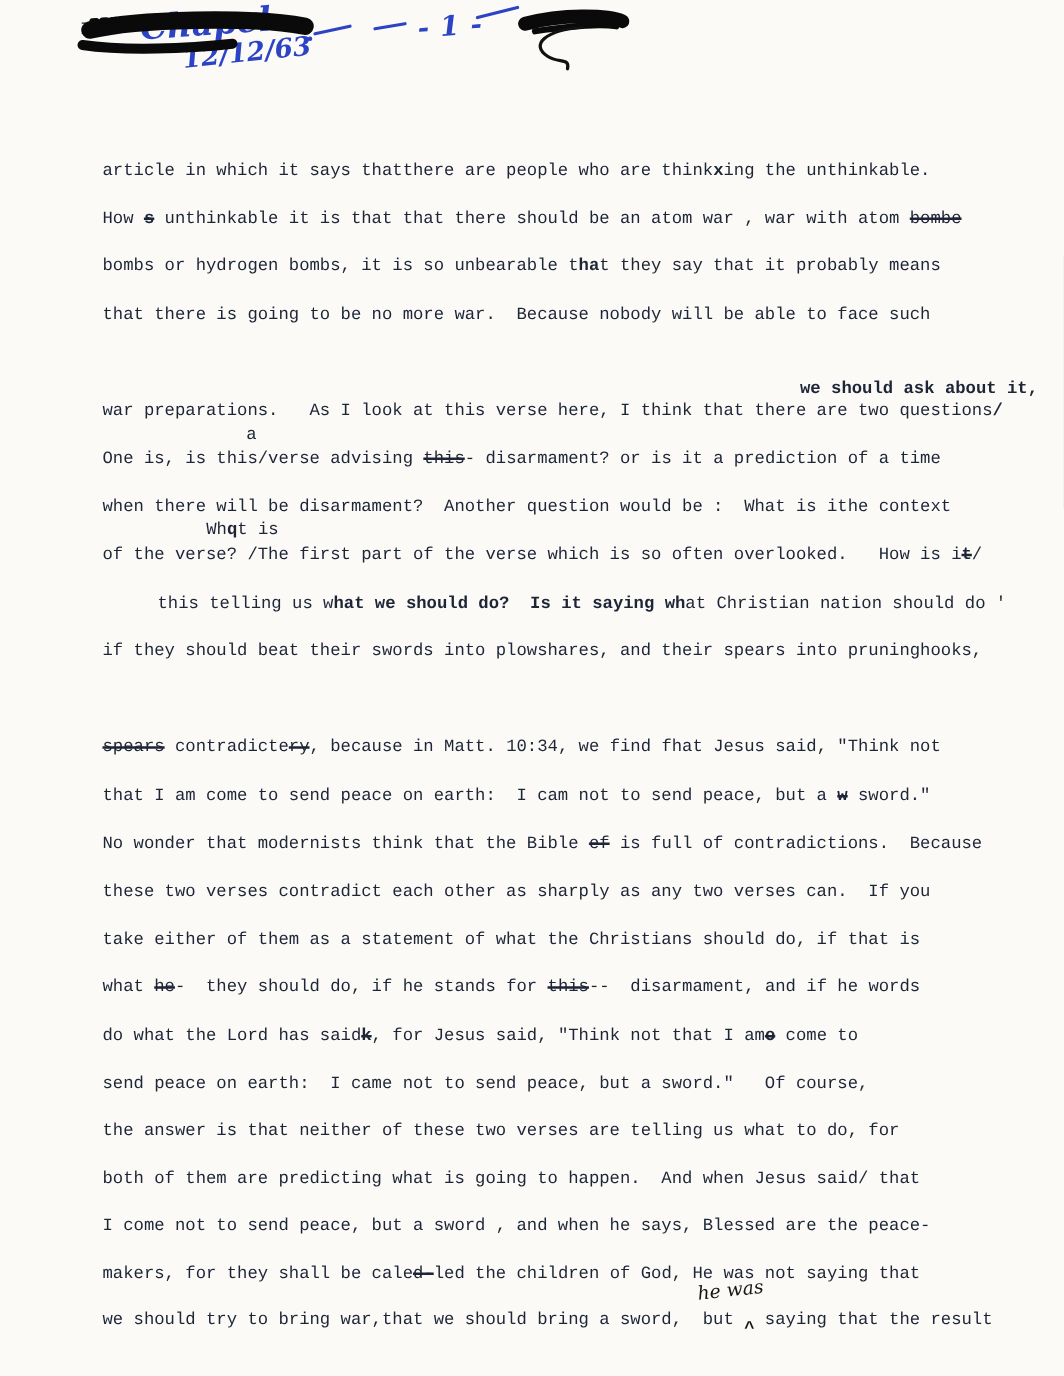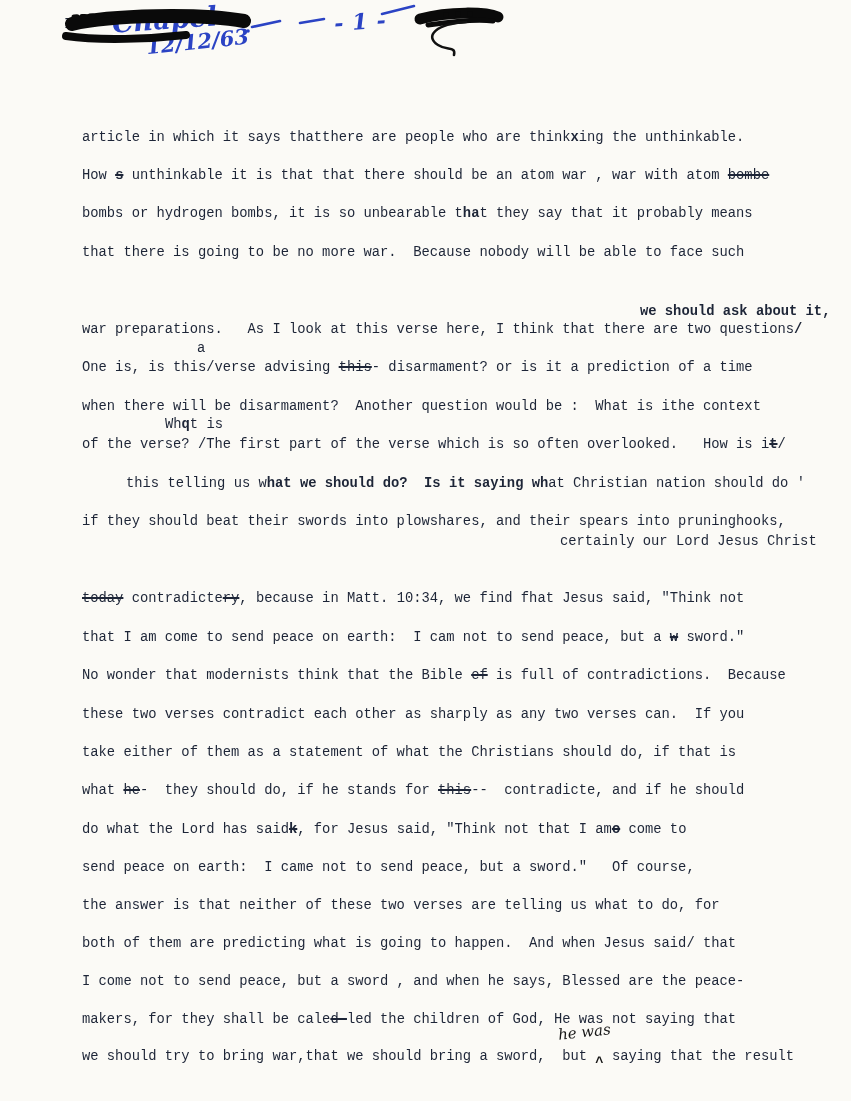--- a/index.html
+++ b/index.html
@@ -72,27 +72,26 @@
     <div class="line" style="top: 244px; left: 82px;"><span class="seg-n">that there is going to be no more war.  Because nobody will be able to face such</span></div>
     <div class="line" style="top: 303px; left: 640px; font-weight: bold;"><span class="seg-n">we should ask about it,</span></div>
     <div class="line" style="top: 321px; left: 82px;"><span class="seg-n">war preparations.   As I look at this verse here, I think that there are two questions</span><span class="seg-b">/</span></div>
     <div class="line" style="top: 340px; left: 197px;"><span class="seg-n">a</span></div>
     <div class="line" style="top: 359px; left: 82px; font-family: Liberation Mono, monospace;"><span class="seg-n">One is, is this/verse advising </span><span class="seg-s">this</span><span class="seg-n">- disarmament? or is it a prediction of a time</span></div>
     <div class="line" style="top: 398px; left: 82px;"><span class="seg-n">when there will be disarmament?  Another question would be :  What is ithe context</span></div>
     <div class="line" style="top: 416px; left: 165px;"><span class="seg-n">Wh</span><span class="seg-b">q</span><span class="seg-n">t is</span></div>
     <div class="line" style="top: 436px; left: 82px;"><span class="seg-n">of the verse? /The first part of the verse which is so often overlooked.   How is i</span><span class="seg-bs">t</span><span class="seg-n">/</span></div>
     <div class="line" style="top: 475px; left: 82px; margin-left: 44px;"><span class="seg-n">this telling us w</span><span class="seg-b">hat we should do?  Is it saying wh</span><span class="seg-n">at Christian nation should do '</span></div>
     <div class="line" style="top: 513px; left: 82px;"><span class="seg-n">if they should beat their swords into plowshares, and their spears into pruninghooks,</span></div>
-    <div class="line" style="top: 533px; left: 560px;"><span class="seg-n">certainly our Lord Jesus Christ</span></div>
-    <div class="line" style="top: 590px; left: 82px;"><span class="seg-s">today</span><span class="seg-n"> contradicte</span><span class="seg-s">ry</span><span class="seg-n">, because in Matt. 10:34, we find fhat Jesus said, "Think not</span></div>
+    <div class="line" style="top: 590px; left: 82px;"><span class="seg-s">spears</span><span class="seg-n"> contradicte</span><span class="seg-s">ry</span><span class="seg-n">, because in Matt. 10:34, we find fhat Jesus said, "Think not</span></div>
     <div class="line" style="top: 629px; left: 82px;"><span class="seg-n">that I am come to send peace on earth:  I cam not to send peace, but a </span><span class="seg-bs">w</span><span class="seg-n"> sword."</span></div>
     <div class="line" style="top: 667px; left: 82px;"><span class="seg-n">No wonder that modernists think that the Bible </span><span class="seg-s">ef</span><span class="seg-n"> is full of contradictions.  Because</span></div>
     <div class="line" style="top: 706px; left: 82px;"><span class="seg-n">these two verses contradict each other as sharply as any two verses can.  If you</span></div>
     <div class="line" style="top: 744px; left: 82px;"><span class="seg-n">take either of them as a statement of what the Christians should do, if that is</span></div>
-    <div class="line" style="top: 782px; left: 82px;"><span class="seg-n">what </span><span class="seg-s">he</span><span class="seg-n">-  they should do, if he stands for </span><span class="seg-s">this</span><span class="seg-n">--  contradicte, and if he should</span></div>
+    <div class="line" style="top: 782px; left: 82px;"><span class="seg-n">what </span><span class="seg-s">he</span><span class="seg-n">-  they should do, if he stands for </span><span class="seg-s">this</span><span class="seg-n">--  disarmament, and if he words</span></div>
     <div class="line" style="top: 821px; left: 82px;"><span class="seg-n">do what the Lord has said</span><span class="seg-bs">k</span><span class="seg-n">, for Jesus said, "Think not that I am</span><span class="seg-bs">o</span><span class="seg-n"> come to</span></div>
     <div class="line" style="top: 859px; left: 82px;"><span class="seg-n">send peace on earth:  I came not to send peace, but a sword."   Of course,</span></div>
     <div class="line" style="top: 897px; left: 82px;"><span class="seg-n">the answer is that neither of these two verses are telling us what to do, for</span></div>
     <div class="line" style="top: 935px; left: 82px;"><span class="seg-n">both of them are predicting what is going to happen.  And when Jesus said/ that</span></div>
     <div class="line" style="top: 973px; left: 82px;"><span class="seg-n">I come not to send peace, but a sword , and when he says, Blessed are the peace-</span></div>
     <div class="line" style="top: 1011px; left: 82px;"><span class="seg-n">makers, for they shall be cale</span><span class="seg-s">d-</span><span class="seg-n">led the children of God, He was not saying that</span></div>
     <div class="line" style="top: 1048px; left: 82px;"><span class="seg-n">we should try to bring war,that we should bring a sword,  but </span><span class="seg-caret">^</span><span class="seg-n"> saying that the result</span></div>
   </div>
 
 </body></html>

